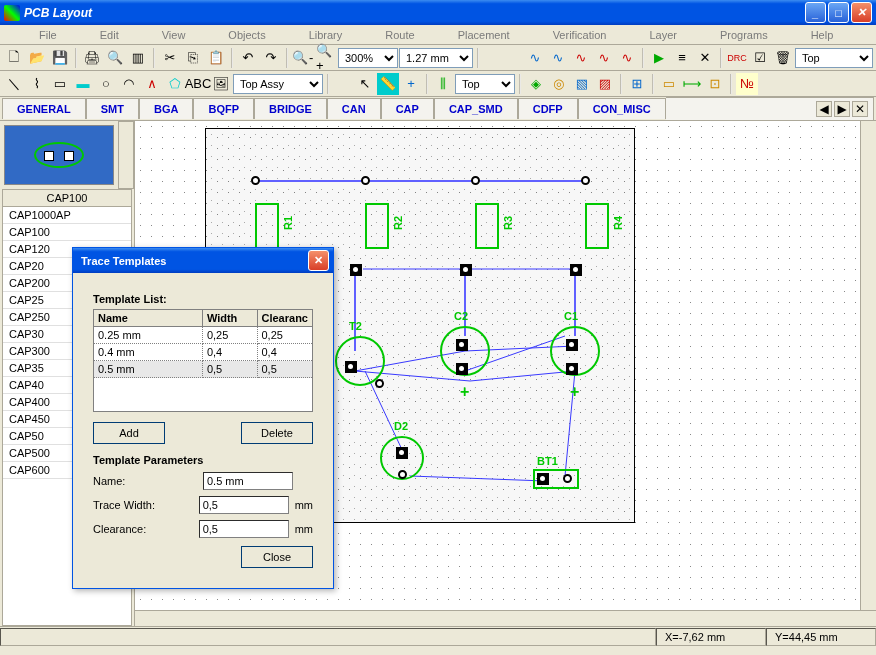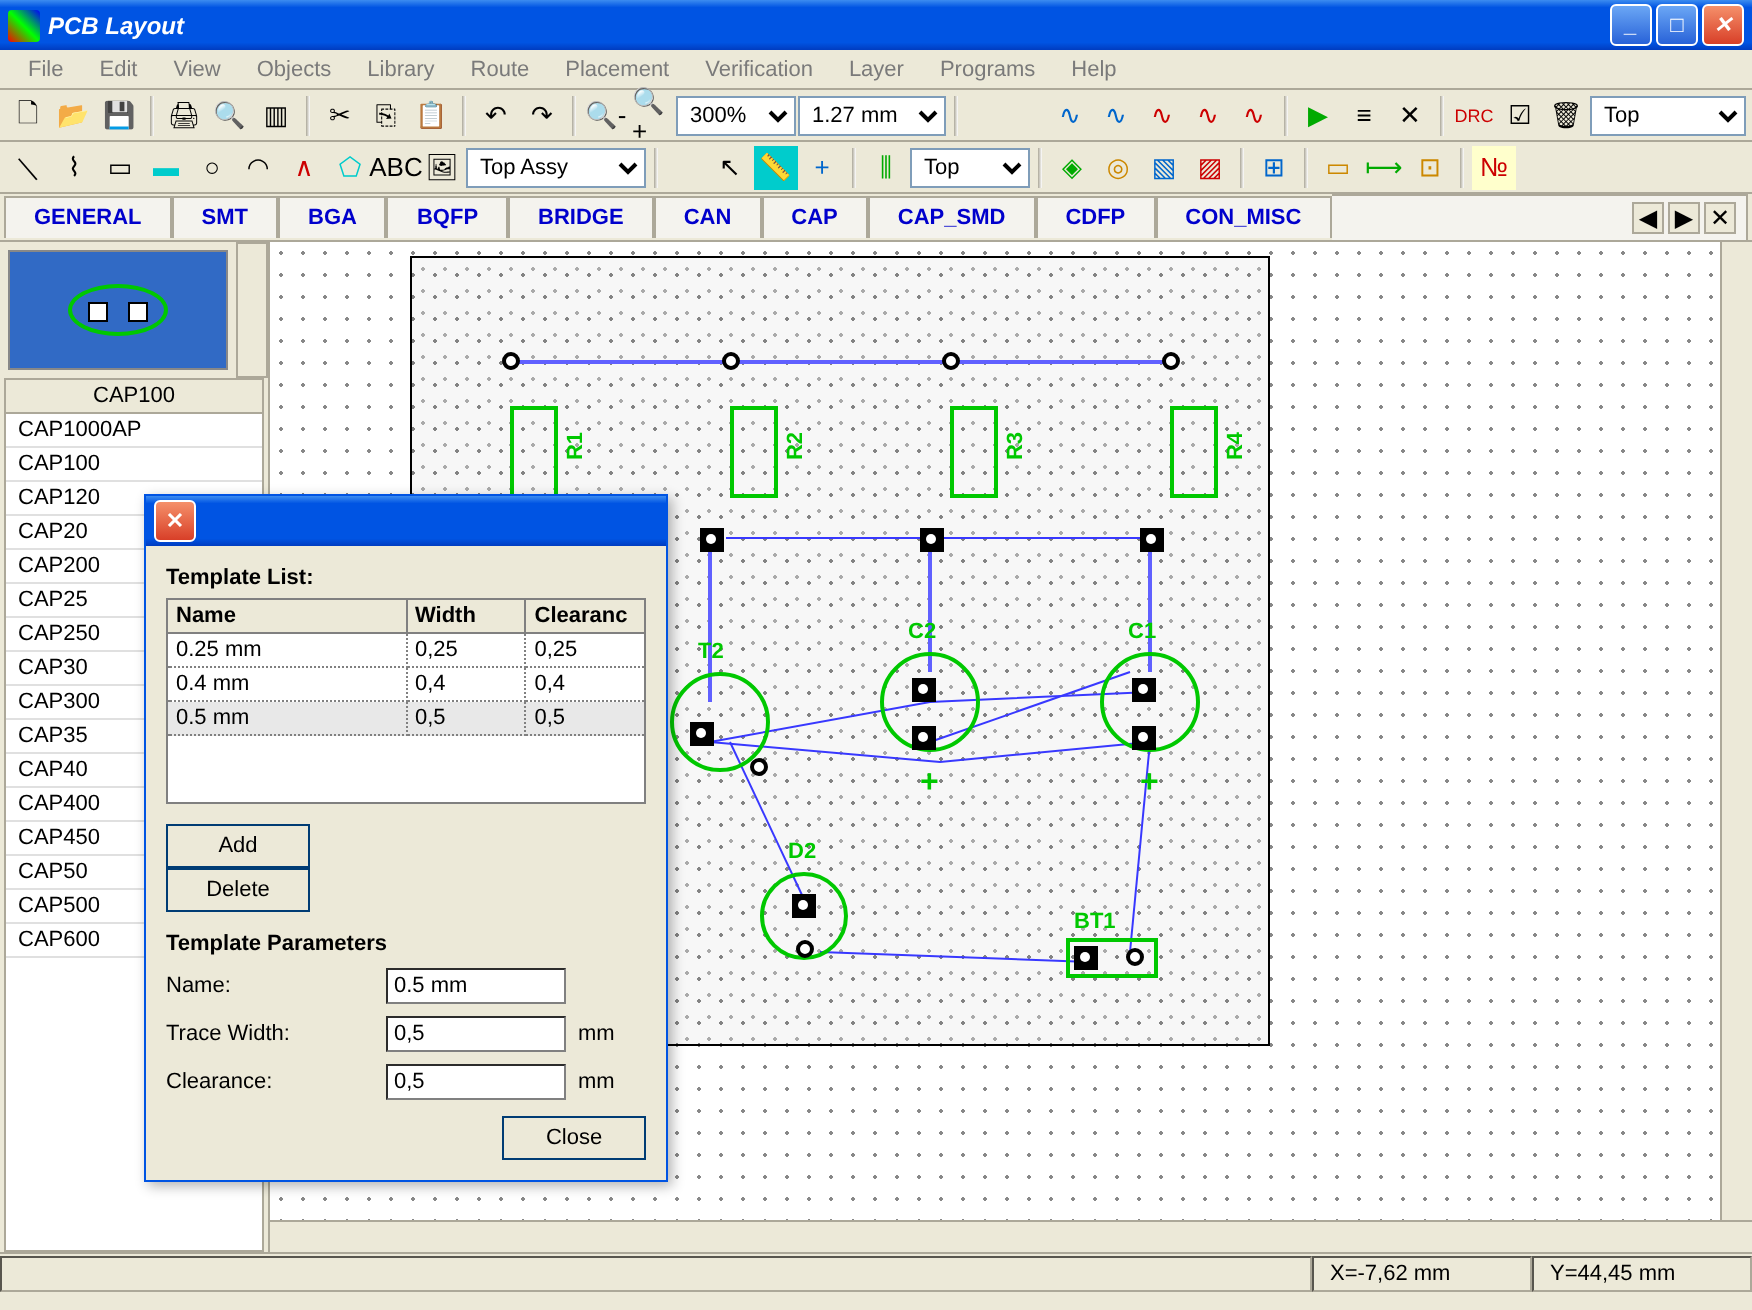--- a/index.html
+++ b/index.html
@@ -9,21 +9,21 @@
 .titlebar { height: 25px; background: linear-gradient(to bottom, #3c8cf0 0%, #0054e3 15%, #0054e3 85%, #003cc0 100%); display: flex; align-items: center; padding: 0 4px; font-style: italic; }
 .titlebar .icon { width: 16px; height: 16px; margin-right: 4px; background: linear-gradient(45deg, #ff0000, #00ff00, #0000ff); border-radius: 2px; }
 .titlebar .title { color: white; font-weight: bold; font-size: 12px; flex: 1; }
 .winbtns { display: flex; gap: 2px; }
 .winbtn { width: 21px; height: 21px; border: 1px solid #fff; border-radius: 3px; display: flex; align-items: center; justify-content: center; color: white; font-weight: bold; font-size: 11px; }
 .winbtn.min, .winbtn.max { background: linear-gradient(to bottom, #6ba7f5, #2862d8); }
 .winbtn.close { background: linear-gradient(to bottom, #f5906a, #d83f28); }
 
 
 .menubar { height: 20px; background: #ece9d8; display: flex; align-items: center; padding: 0 6px; gap: 2px; border-bottom: 1px solid #aca899; }
-.menubar span { padding: 2px 8px; color: #7a7a7a; cursor: default; }
+.menubar span { padding: 2px 8px; color: #7a7a7a; cursor: default; margin-left: 25px; }
 
 
 .toolbar-row { height: 26px; background: #ece9d8; display: flex; align-items: center; border-bottom: 1px solid #aca899; padding: 0 3px; gap: 1px; }
 .tb-sep { width: 2px; height: 20px; background: linear-gradient(to right, #aca899, #fff); margin: 0 3px; }
 .tb-btn { width: 22px; height: 22px; border: 1px solid transparent; display: inline-flex; align-items: center; justify-content: center; font-size: 13px; cursor: pointer; }
 .tb-select { height: 20px; font-size: 11px; border: 1px solid #7f9db9; background: white; padding: 0 2px; }
 
 
 .cattabs { height: 24px; background: #ece9d8; display: flex; align-items: center; border-bottom: 1px solid #aca899; padding: 0 2px; }
 .cattab { padding: 4px 14px; color: #0000cc; font-weight: bold; background: #f4f3ee; border: 1px solid #aca899; border-bottom: none; font-size: 11px; cursor: pointer; }
@@ -66,27 +66,27 @@
 
 .statusbar { height: 20px; background: #ece9d8; border-top: 1px solid #aca899; display: flex; align-items: center; }
 .status-seg { border: 1px inset #aca899; padding: 1px 8px; height: 18px; display: flex; align-items: center; }
 .status-seg:first-child { flex: 1; }
 
 
 .dialog { position: absolute; left: 72px; top: 247px; width: 262px; background: #ece9d8; border: 1px solid #0054e3; box-shadow: 2px 2px 6px rgba(0,0,0,0.3); z-index: 100; }
 .dlg-title { height: 25px; background: linear-gradient(to bottom, #3c8cf0 0%, #0054e3 15%, #0054e3 85%, #003cc0 100%); display: flex; align-items: center; padding: 0 4px; color: white; font-weight: bold; font-size: 12px; }
 .dlg-title .t { flex: 1; padding-left: 4px; }
 .dlg-close { width: 21px; height: 21px; background: linear-gradient(to bottom, #f5906a, #d83f28); border: 1px solid #fff; border-radius: 3px; display: flex; align-items: center; justify-content: center; color: white; font-weight: bold; }
-.dlg-body { padding: 10px; }
+.dlg-body { padding: 20px; }
 .dlg-body .seclabel { font-weight: bold; margin-bottom: 4px; }
 .tmpl-table { width: 100%; border: 1px solid #808080; background: #fff; border-collapse: collapse; }
 .tmpl-table th, .tmpl-table td { border: 1px dotted #808080; padding: 2px 4px; text-align: left; font-size: 11px; }
 .tmpl-table th { background: #ece9d8; font-weight: bold; border: 1px solid #808080; }
 .tmpl-table tr.sel td { background: #e8e8e8; }
-.btnrow { display: flex; justify-content: space-between; margin: 10px 0; flex-direction: column; }
+.btnrow { display: flex; justify-content: space-between; margin: 10px 0; }
 .dlg-btn { width: 72px; height: 22px; background: #ece9d8; border: 1px solid #003c74; cursor: pointer; }
 .paramrow { display: flex; align-items: center; margin: 6px 0; }
 .paramrow .plbl { width: 110px; }
 .paramrow input { width: 90px; height: 18px; border: 1px inset #808080; padding: 0 3px; background: #fff; }
 .unit { margin-left: 6px; }
 .closerow { display: flex; justify-content: flex-end; margin-top: 8px; }
 
 svg.board-svg { position: absolute; inset: 0; pointer-events: none; }
 </style>
 </head>
@@ -319,20 +319,21 @@
 </div>
 
 <div class="statusbar">
   <div class="status-seg"></div>
   <div class="status-seg" style="width:110px">X=-7,62 mm</div>
   <div class="status-seg" style="width:110px">Y=44,45 mm</div>
 </div>
 
 <div class="dialog">
   <div class="dlg-title">
+    <span class="t">Trace Templates</span>
     <div class="dlg-close">✕</div>
   </div>
   <div class="dlg-body">
     <div class="seclabel">Template List:</div>
     <table class="tmpl-table">
       <tbody>
           <tr>
         <th style="width:50%">Name</th>
         <th style="width:25%">Width</th>
         <th style="width:25%">Clearanc</th>

